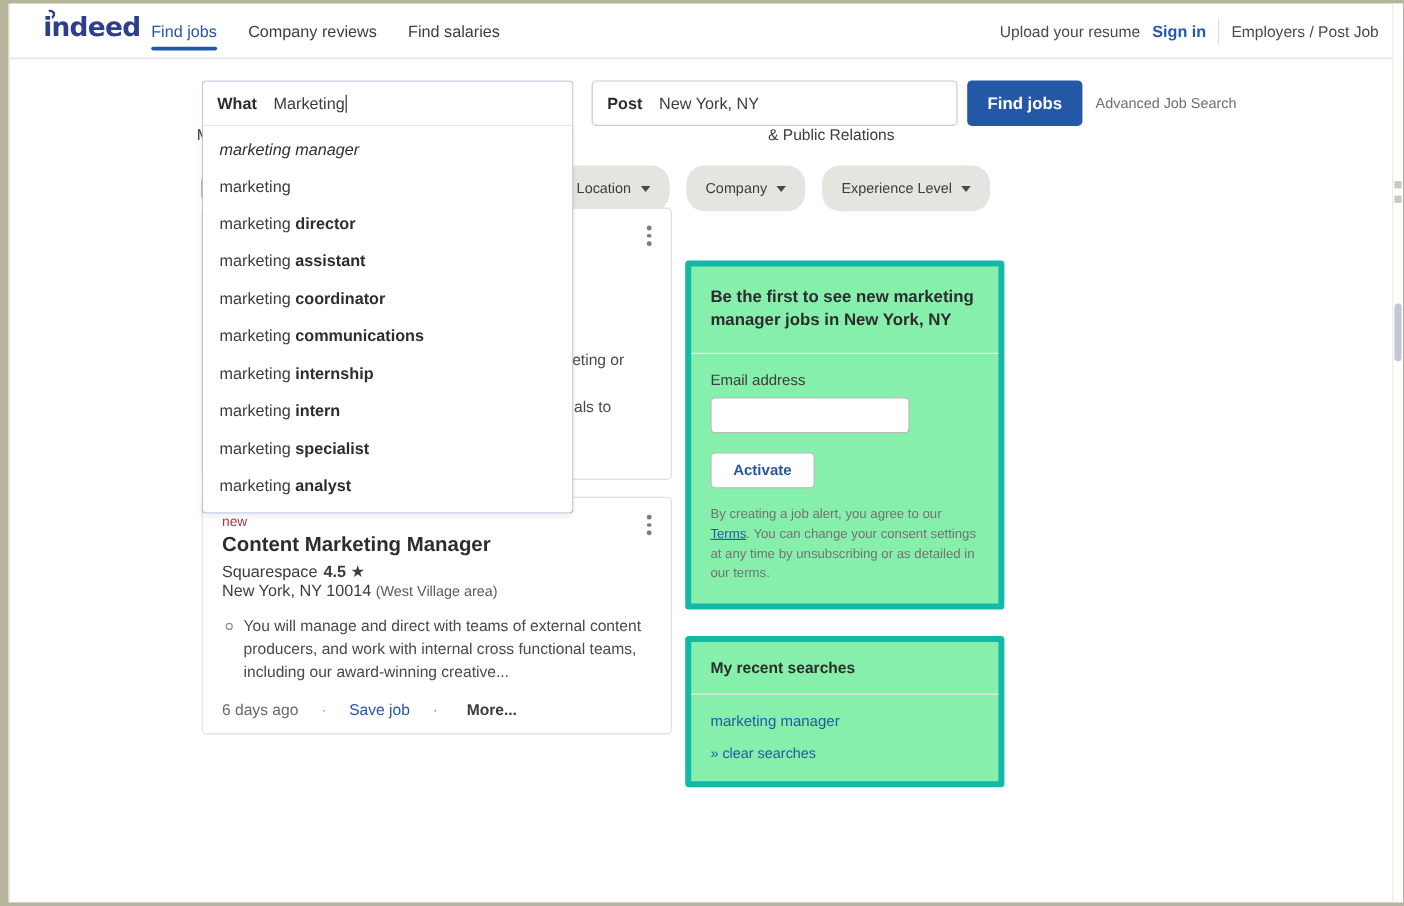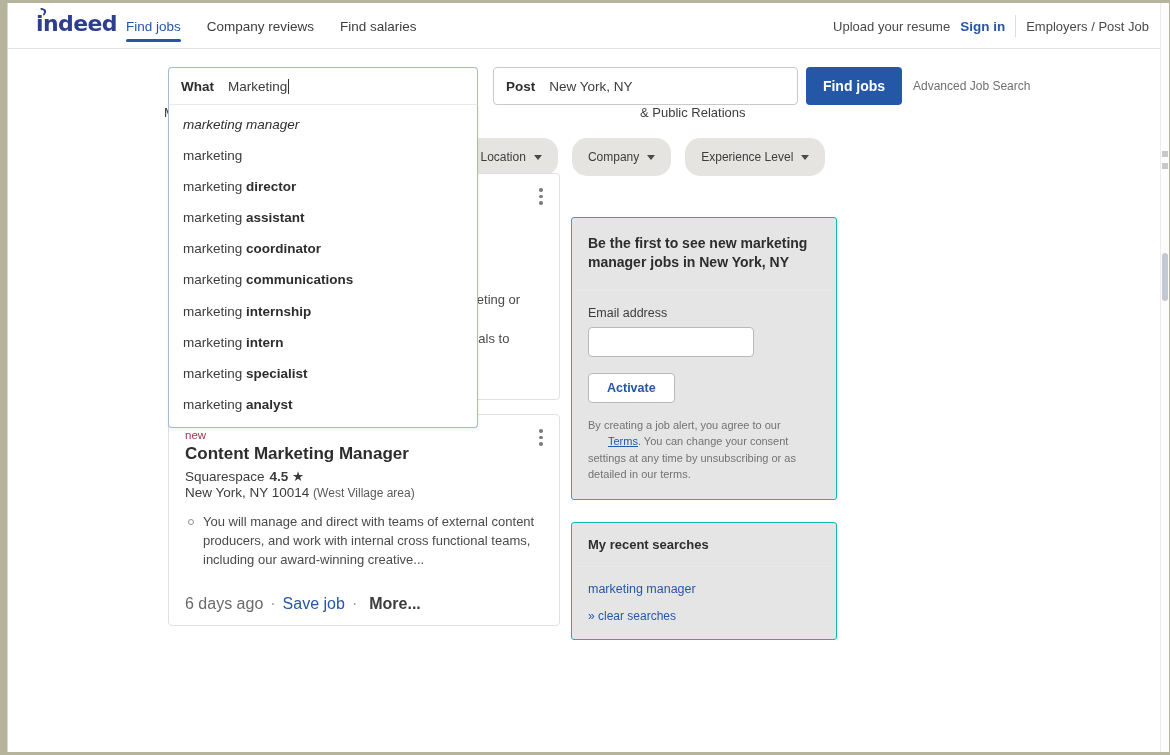--- a/index.html
+++ b/index.html
@@ -137,46 +137,46 @@
   .joblocation .area { font-size:12px; color:#5b5b5b; }
   .bullets { margin:13px 0 0 0; padding:0; list-style:none; }
   .bullets li {
     font-size:13px; color:#4a4a4a; line-height:1.45;
     padding-left:18px; position:relative; margin-bottom:1px;
   }
   .bullets li:before {
     content:""; position:absolute; left:3px; top:6px;
     width:4px; height:4px; border:1px solid #8e8e8e; border-radius:50%;
   }
-  .jobmeta { margin-top:25px; font-size:16px; color:#6a6a6a; display:flex; align-items:center; gap:7px; }
+  .jobmeta { margin-top:14px; font-size:13px; color:#6a6a6a; display:flex; align-items:center; gap:19px; }
   .jobmeta .savejob { color:#2557a7; cursor:pointer; }
   .jobmeta .more { color:#3c3c3c; font-weight:bold; cursor:pointer; margin-left:5px; }
   .jobmeta .dotsep { color:#9a9a9a; }
 
   
-  .card { border:1px solid #14b8a6; border-radius:3px; background:#e5e5e5; margin-bottom:22px; }
+  .card { border:5px solid #14b8a6; border-radius:3px; background:#86efac; margin-bottom:22px; }
   .card-hd { padding:14px 16px; border-bottom:1px solid #e9e9e9; }
   .card-hd.tall { padding:16px 16px 18px 16px; }
   .card-hd h3 { margin:0; font-size:14px; font-weight:bold; color:#2d2d2d; line-height:1.35; }
   .card-hd h4 { margin:0; font-size:13px; font-weight:bold; color:#2d2d2d; }
   .card-bd { padding:15px 16px 16px 16px; }
   .flabel { font-size:12.5px; color:#3c3c3c; margin-bottom:7px; }
   .finput {
     width:166px; height:30px; border:1px solid #b9b9b9; border-radius:4px;
     background:#fff; font-size:13px; padding:0 8px;
     font-family:"Liberation Sans", sans-serif;
   }
   .activate {
     margin-top:16px; height:30px; padding:0 18px;
     border:1px solid #b9b9b9; border-radius:4px; background:#fff;
     color:#2557a7; font-size:12.5px; font-weight:bold; cursor:pointer;
     font-family:"Liberation Sans", sans-serif;
   }
   .fineprint { margin-top:14px; font-size:11px; color:#737373; line-height:1.5; }
-  .fineprint a { color:#2557a7; text-decoration:underline; cursor:pointer;margin-left:20px; }
+  .fineprint a { color:#2557a7; text-decoration:underline; cursor:pointer; }
   .recentlink { display:block; font-size:12.5px; color:#2557a7; cursor:pointer; margin-bottom:13px; }
   .clearlink { display:block; font-size:12px; color:#2557a7; cursor:pointer; }
 
   
   .sbar { position:absolute; right:0; top:0; width:9px; height:749px; background:#fdfdfd; border-left:1px solid #ececec; }
   .sthumb { position:absolute; right:1px; top:125px; width:6px; height:48px; background:#c3c8d4; border-radius:3px; }
   .sarrow { position:absolute; right:1px; width:6px; height:6px; background:#c9c9c9; }
 </style>
 </head>
 <body>

